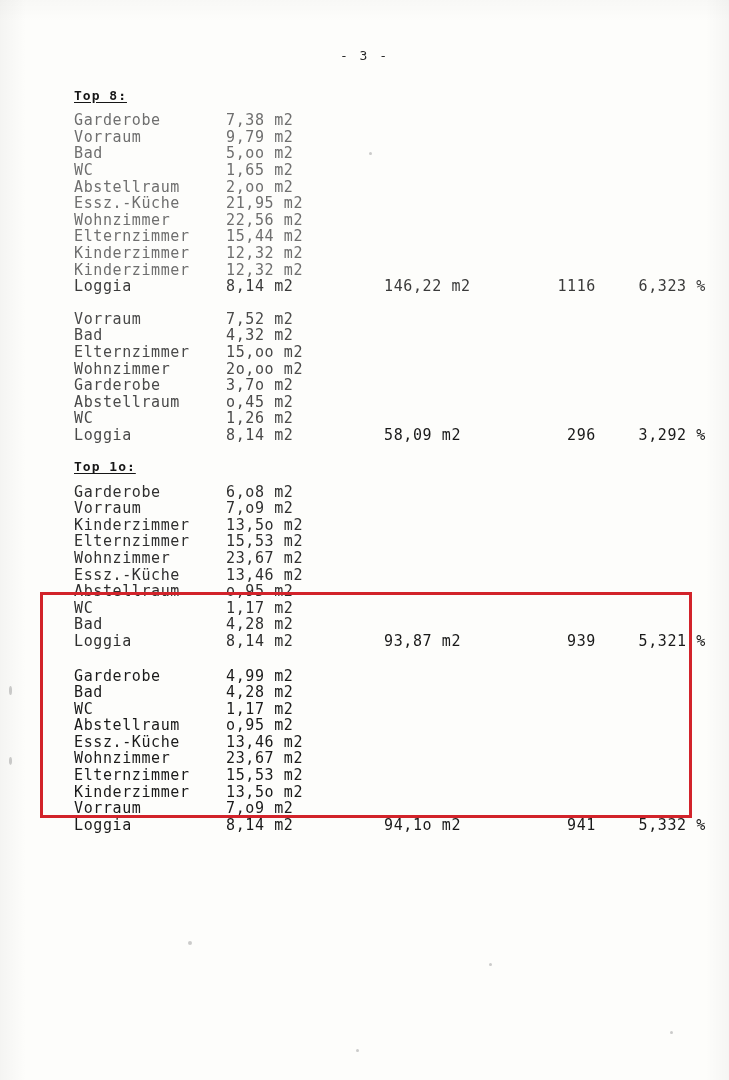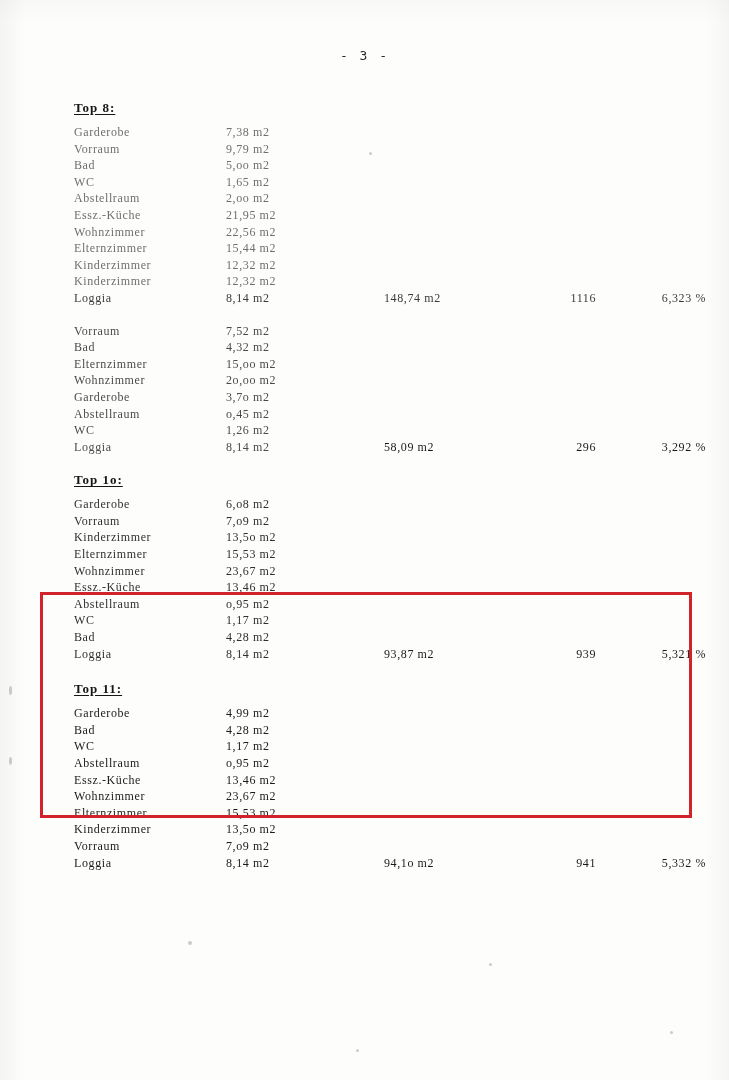--- a/index.html
+++ b/index.html
@@ -36,47 +36,46 @@
     left: 0;
     right: 0;
     text-align: center;
     font-size: 13px;
     letter-spacing: 2px;
     color: #2b2b2b;
   }
 
   .content {
     position: absolute;
-    top: 100px;
+    top: 88px;
     left: 74px;
     width: 620px;
-    font-family: Liberation Serif, serif;
   }
 
   .block {
     margin-bottom: 16px;
     position: relative;
   }
   .block-title {
     font-size: 13px;
     font-weight: 700;
     letter-spacing: 1px;
     text-decoration: underline;
     text-underline-offset: 2px;
     margin-bottom: 9px;
     color: #161616;
   }
   .rows {
     display: block;
   }
   .row {
     display: flex;
-    align-items: flex-start;
+    align-items: center;
     height: 16.6px;
-    font-size: 12px;
+    font-size: 15px;
     letter-spacing: 0.6px;
     white-space: pre;
   }
   .c-room {
     width: 152px;
     flex: 0 0 152px;
   }
   .c-area {
     width: 112px;
     flex: 0 0 112px;
@@ -150,21 +149,21 @@
         <div class="row"><span class="c-room">Garderobe</span><span class="c-area">7,38 m2</span></div>
         <div class="row"><span class="c-room">Vorraum</span><span class="c-area">9,79 m2</span></div>
         <div class="row"><span class="c-room">Bad</span><span class="c-area">5,oo m2</span></div>
         <div class="row"><span class="c-room">WC</span><span class="c-area">1,65 m2</span></div>
         <div class="row"><span class="c-room">Abstellraum</span><span class="c-area">2,oo m2</span></div>
         <div class="row"><span class="c-room">Essz.-Küche</span><span class="c-area">21,95 m2</span></div>
         <div class="row"><span class="c-room">Wohnzimmer</span><span class="c-area">22,56 m2</span></div>
         <div class="row"><span class="c-room">Elternzimmer</span><span class="c-area">15,44 m2</span></div>
         <div class="row"><span class="c-room">Kinderzimmer</span><span class="c-area">12,32 m2</span></div>
         <div class="row"><span class="c-room">Kinderzimmer</span><span class="c-area">12,32 m2</span></div>
-        <div class="row is-last"><span class="c-room">Loggia</span><span class="c-area">8,14 m2</span><span class="c-total">148,74 m2</span><span class="c-points">1116</span><span class="c-share">6,323 %</span></div>
+        <div class="row is-last"><span class="c-room">Loggia</span><span class="c-area">8,14 m2</span><span class="c-total">146,22 m2</span><span class="c-points">1116</span><span class="c-share">6,323 %</span></div>
       </div>
     </div>
 
     <div class="block fade-2">
       <div class="rows">
         <div class="row"><span class="c-room">Vorraum</span><span class="c-area">7,52 m2</span></div>
         <div class="row"><span class="c-room">Bad</span><span class="c-area">4,32 m2</span></div>
         <div class="row"><span class="c-room">Elternzimmer</span><span class="c-area">15,oo m2</span></div>
         <div class="row"><span class="c-room">Wohnzimmer</span><span class="c-area">2o,oo m2</span></div>
         <div class="row"><span class="c-room">Garderobe</span><span class="c-area">3,7o m2</span></div>
@@ -184,21 +183,20 @@
         <div class="row"><span class="c-room">Wohnzimmer</span><span class="c-area">23,67 m2</span></div>
         <div class="row"><span class="c-room">Essz.-Küche</span><span class="c-area">13,46 m2</span></div>
         <div class="row"><span class="c-room">Abstellraum</span><span class="c-area">o,95 m2</span></div>
         <div class="row"><span class="c-room">WC</span><span class="c-area">1,17 m2</span></div>
         <div class="row"><span class="c-room">Bad</span><span class="c-area">4,28 m2</span></div>
         <div class="row is-last"><span class="c-room">Loggia</span><span class="c-area">8,14 m2</span><span class="c-total">93,87 m2</span><span class="c-points">939</span><span class="c-share">5,321 %</span></div>
       </div>
     </div>
 
     <div class="block block-highlighted">
-      <div class="block-title">Top 11:</div>
       <div class="rows">
         <div class="row"><span class="c-room">Garderobe</span><span class="c-area">4,99 m2</span></div>
         <div class="row"><span class="c-room">Bad</span><span class="c-area">4,28 m2</span></div>
         <div class="row"><span class="c-room">WC</span><span class="c-area">1,17 m2</span></div>
         <div class="row"><span class="c-room">Abstellraum</span><span class="c-area">o,95 m2</span></div>
         <div class="row"><span class="c-room">Essz.-Küche</span><span class="c-area">13,46 m2</span></div>
         <div class="row"><span class="c-room">Wohnzimmer</span><span class="c-area">23,67 m2</span></div>
         <div class="row"><span class="c-room">Elternzimmer</span><span class="c-area">15,53 m2</span></div>
         <div class="row"><span class="c-room">Kinderzimmer</span><span class="c-area">13,5o m2</span></div>
         <div class="row"><span class="c-room">Vorraum</span><span class="c-area">7,o9 m2</span></div>

